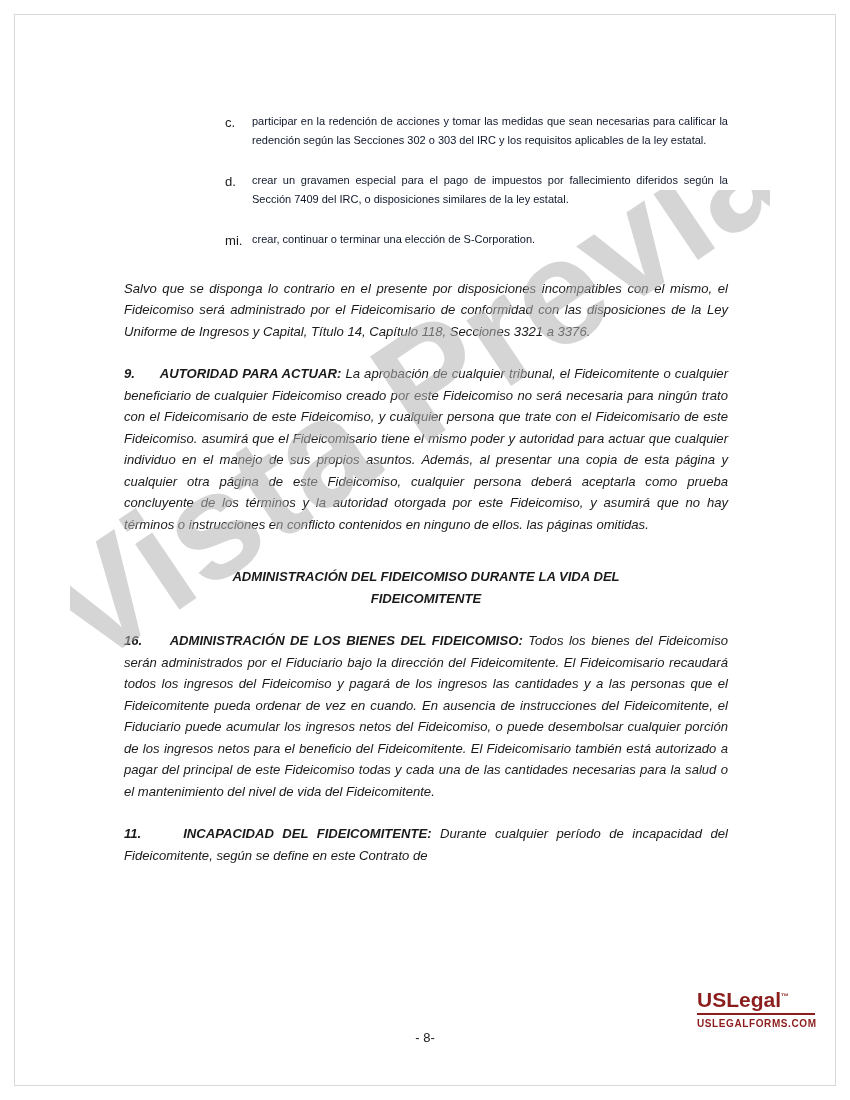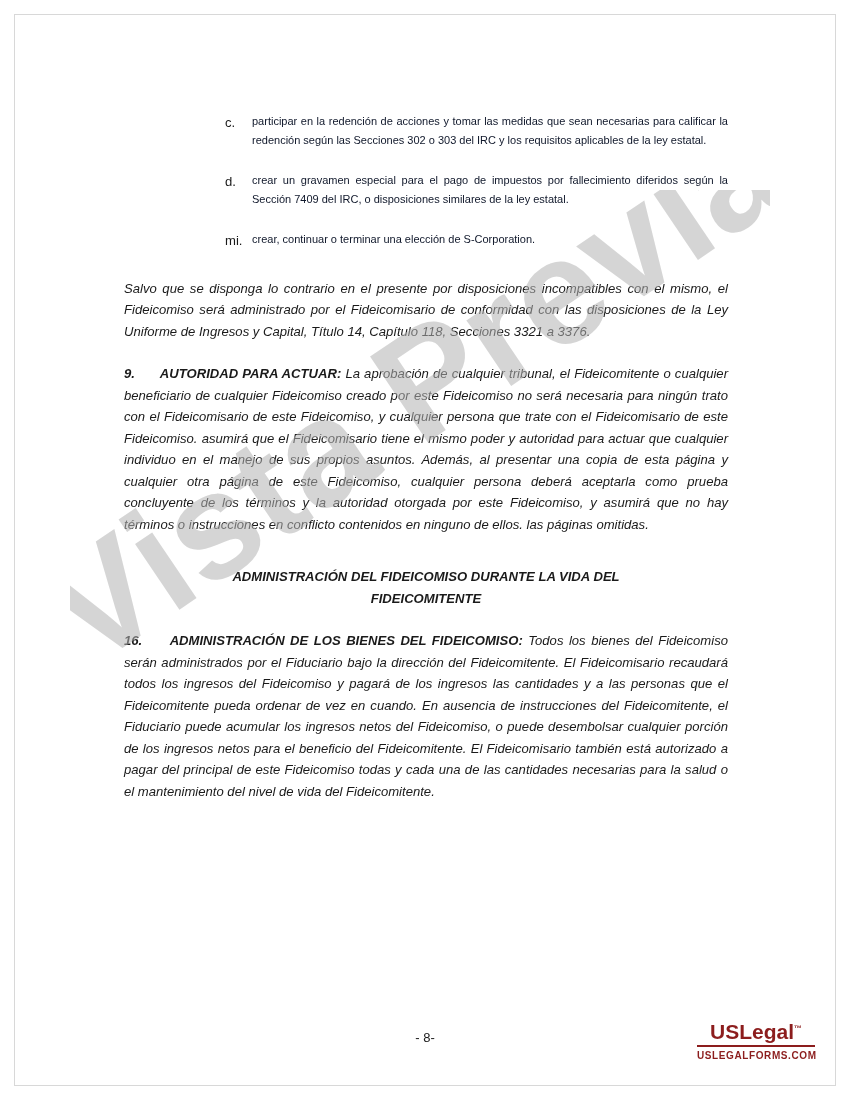--- a/index.html
+++ b/index.html
@@ -96,23 +96,22 @@
     font-family: "Liberation Sans", sans-serif;
     font-weight: bold;
     font-size: 150px;
     fill: #b3b3b3;
     fill-opacity: 0.55;
   }
   
   .logo {
     position: absolute;
     left: 697px;
-    top: 1018px;
+    top: 986px;
     width: 118px;
-    text-align: center;
   }
   .logo-main {
     font-size: 21px;
     font-weight: bold;
     color: #8c1d1d;
     letter-spacing: 0px;
     line-height: 22px;
     white-space: nowrap;
   }
   .logo-main .us { color: #8c1d1d; }
@@ -182,20 +181,24 @@
 
     <div class="gap-md"></div>
 
     <p>
       <span class="num">16.</span>
       <span>&nbsp;&nbsp;&nbsp;&nbsp;</span><span class="bold">ADMINISTRACIÓN DE LOS BIENES DEL FIDEICOMISO:</span><span> Todos los bienes del Fideicomiso serán administrados por el Fiduciario bajo la dirección del Fideicomitente. El Fideicomisario recaudará todos los ingresos del Fideicomiso y pagará de los ingresos las cantidades y a las personas que el Fideicomitente pueda ordenar de vez en cuando. En ausencia de instrucciones del Fideicomitente, el Fiduciario puede acumular los ingresos netos del Fideicomiso, o puede desembolsar cualquier porción de los ingresos netos para el beneficio del Fideicomitente. El Fideicomisario también está autorizado a pagar del principal de este Fideicomiso todas y cada una de las cantidades necesarias para la salud o el mantenimiento del nivel de vida del Fideicomitente.</span>
     </p>
 
     <div class="gap-md"></div>
 
+    <p>
+      <span class="num">11.</span>
+      <span>&nbsp;&nbsp;&nbsp;&nbsp;</span><span class="bold">INCAPACIDAD DEL FIDEICOMITENTE:</span><span> Durante cualquier período de incapacidad del Fideicomitente, según se define en este Contrato de</span>
+    </p>
 
   </div>
 
   <div class="watermark">
     <svg width="700" height="650" viewBox="0 0 700 650" xmlns="http://www.w3.org/2000/svg">
       <text x="20" y="480" transform="rotate(-34 20 480)">Vista Previa</text>
     </svg>
   </div>
 
   <div class="footer-page">- 8-</div>

